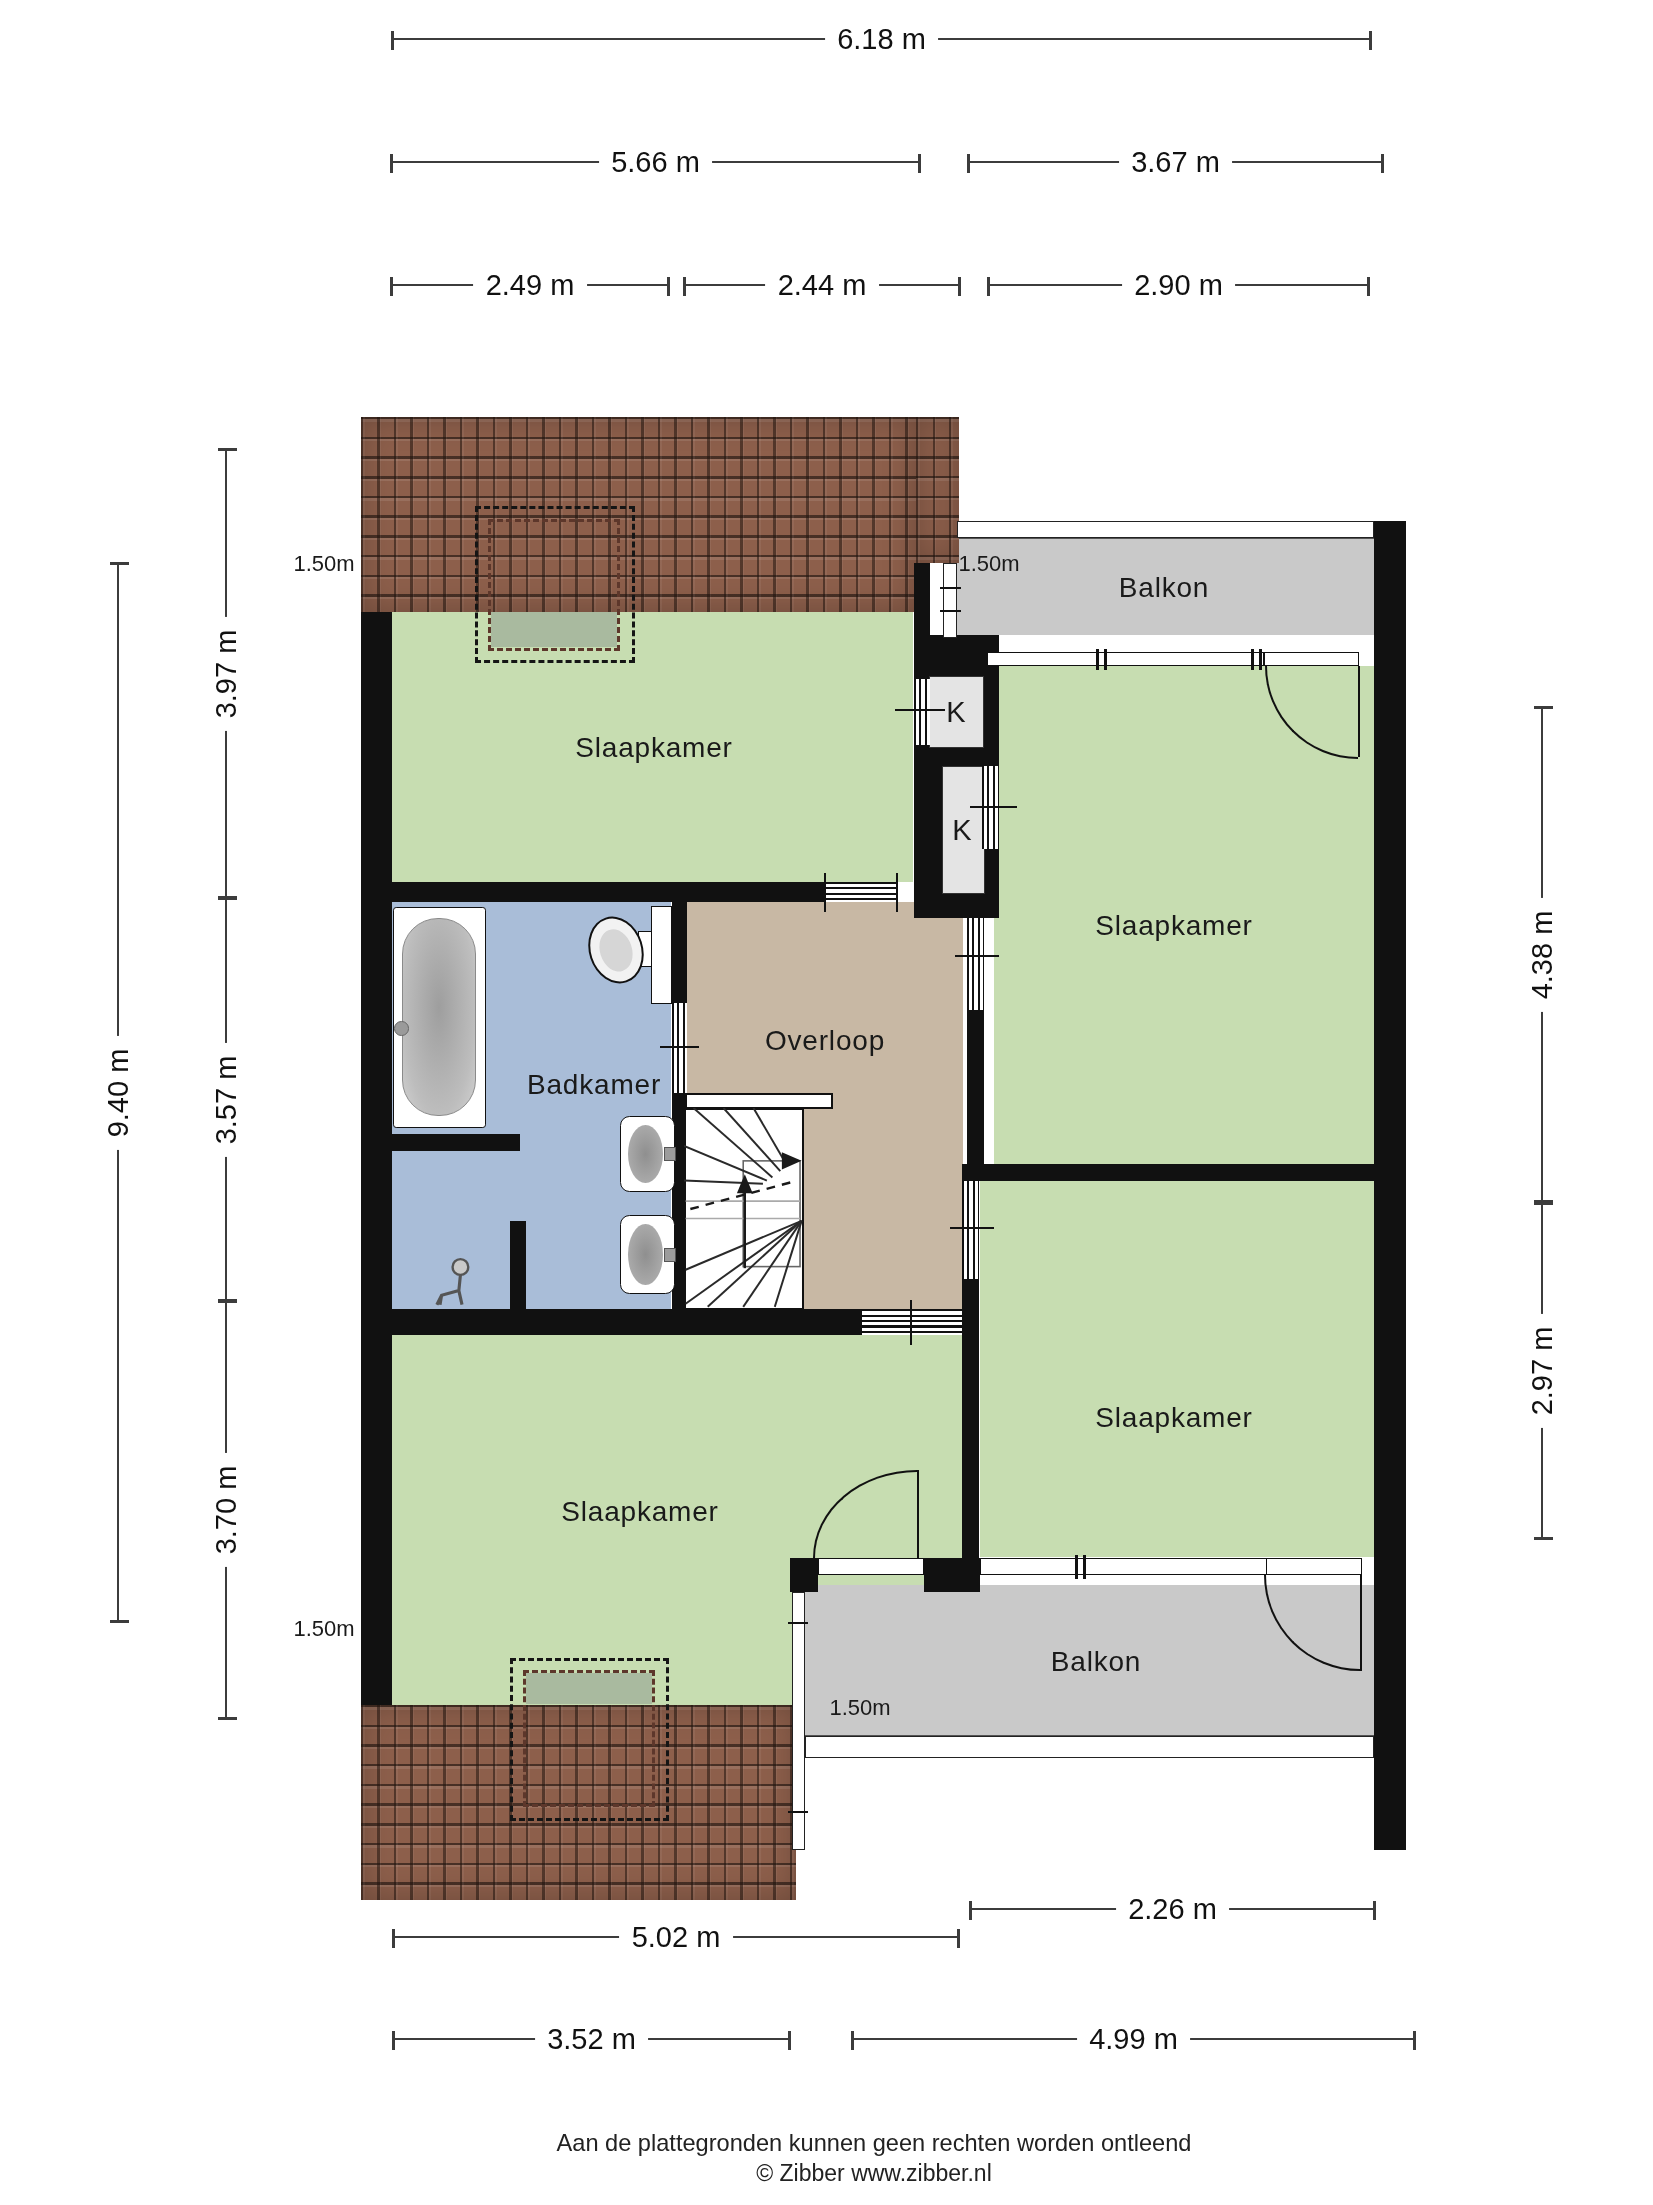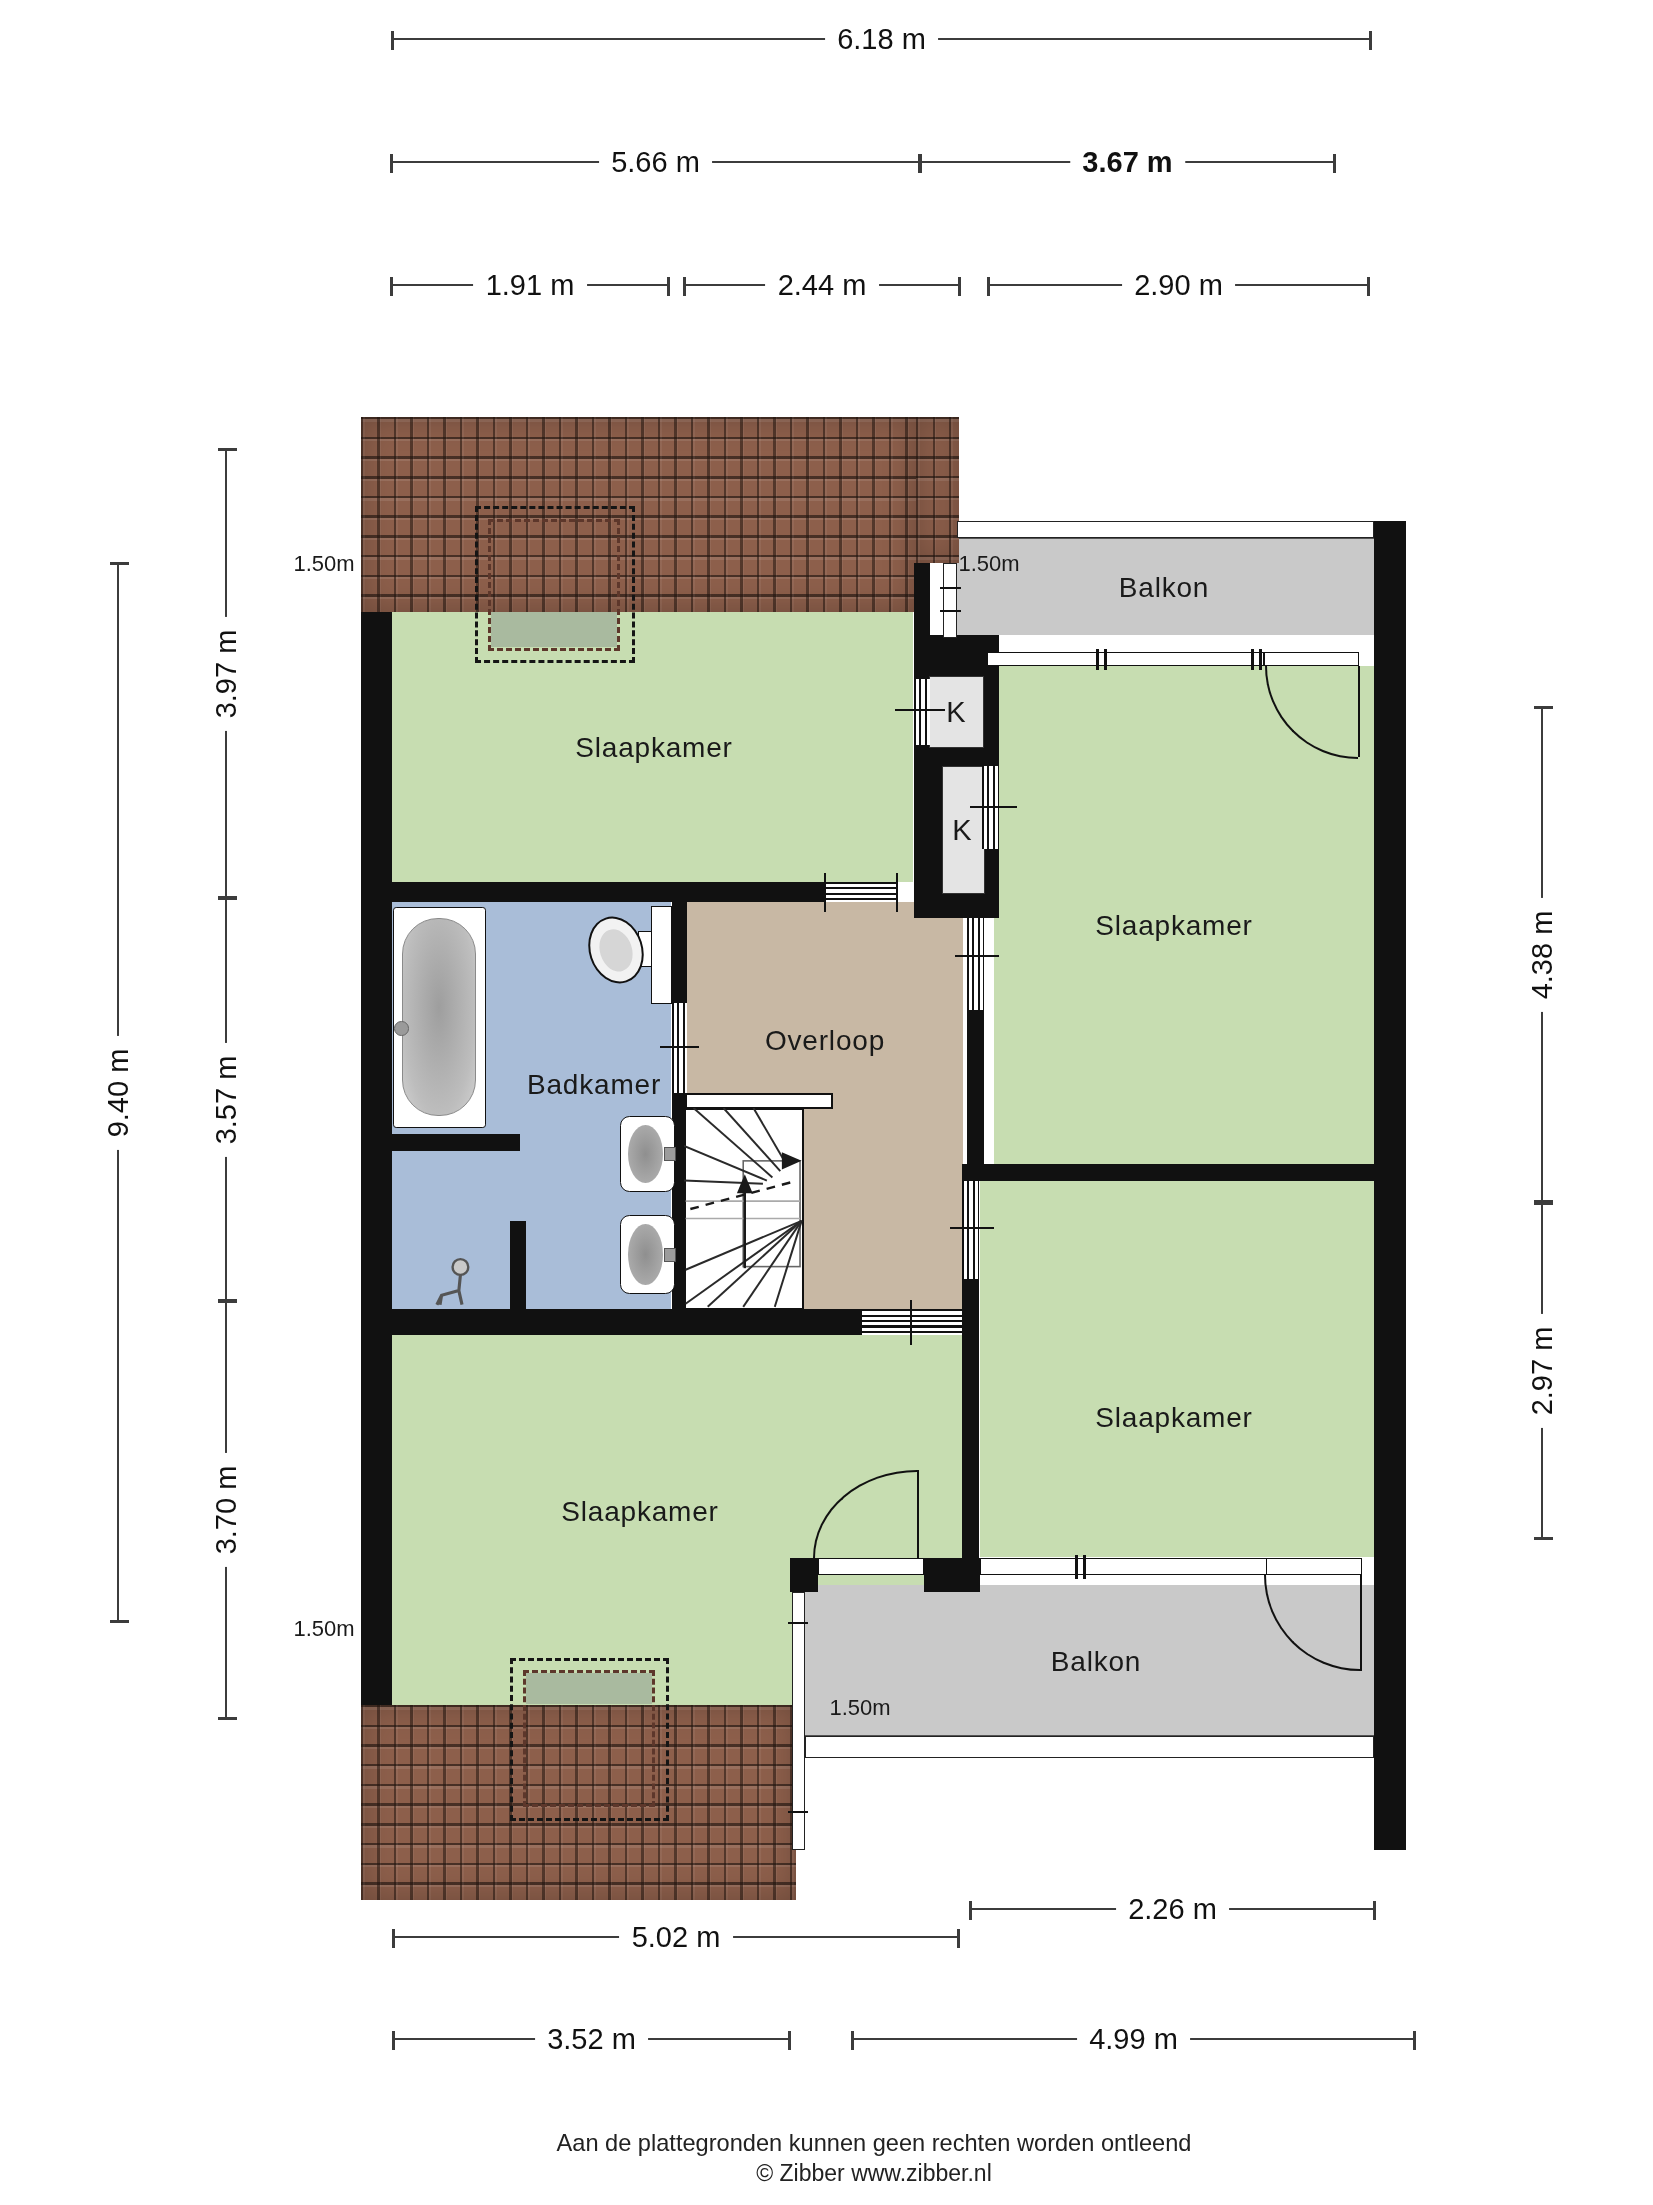--- a/index.html
+++ b/index.html
@@ -198,29 +198,29 @@
   <div class="dimh" style="left:392px;top:38px;width:979px;">
     <i class="t1"></i>
       <i class="t2"></i>
       <span class="lbl">6.18 m</span>
     </div>
   <div class="dimh" style="left:391px;top:161px;width:529px;">
     <i class="t1"></i>
       <i class="t2"></i>
       <span class="lbl">5.66 m</span>
     </div>
-  <div class="dimh" style="left:920px;top:161px;width:415px;font-weight:bold;">
+  <div class="dimh" style="left:968px;top:161px;width:415px;">
     <i class="t1"></i>
       <i class="t2"></i>
       <span class="lbl">3.67 m</span>
     </div>
   <div class="dimh" style="left:391px;top:284px;width:278px;">
     <i class="t1"></i>
       <i class="t2"></i>
-      <span class="lbl">1.91 m</span>
+      <span class="lbl">2.49 m</span>
     </div>
   <div class="dimh" style="left:684px;top:284px;width:276px;">
     <i class="t1"></i>
       <i class="t2"></i>
       <span class="lbl">2.44 m</span>
     </div>
   <div class="dimh" style="left:988px;top:284px;width:381px;">
     <i class="t1"></i>
       <i class="t2"></i>
       <span class="lbl">2.90 m</span>

